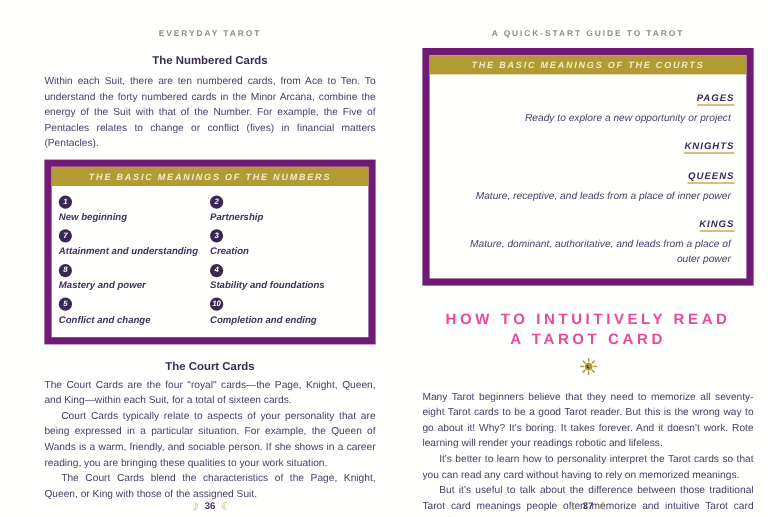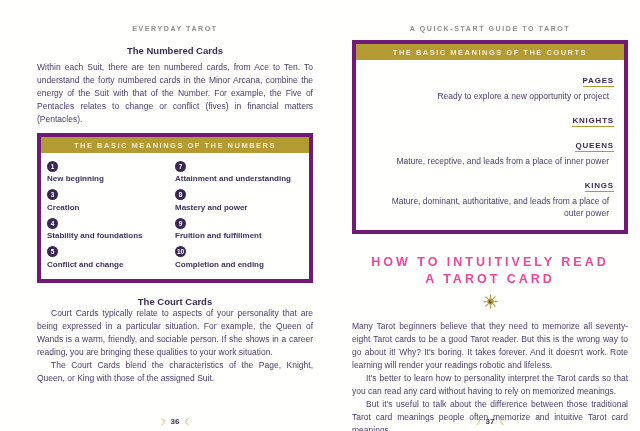--- a/index.html
+++ b/index.html
@@ -13,21 +13,21 @@
   .running-header { margin-top:13px; text-align:center; font-size:7px;
     letter-spacing:1.6px; color:#8f8d8c; font-weight:bold; }
 
   .section-title { text-align:center; font-size:9.5px; font-weight:bold;
     color:#3a2b55; margin-top:13px; }
 
   .body-par { font-size:8.5px; line-height:13px; text-align:justify;
     color:#4a3d66; margin-top:5px; }
   .body-par.indent { text-indent:14px; margin-top:0; }
 
-  .gold-box { border:4px solid #701a75; background:#fffffe; margin-top:7px; }
+  .gold-box { border:6px solid #701a75; background:#fffffe; margin-top:7px;font-style:italic; }
   .gold-box-header { background:#b39a33; color:#f2eacd; font-weight:bold;
     font-size:7.5px; letter-spacing:1.5px; text-align:center; padding:3.5px 0 3px; }
 
   .numbers-grid { display:grid; grid-template-columns:1fr 1fr;
     row-gap:6px; padding:8px 6px 10px; }
   .num-item { display:flex; flex-direction:column; align-items:flex-start; }
   .num-circle { width:11px; height:11px; border-radius:50%; background:#3a2753;
     color:#fff; font-size:6.5px; font-weight:bold; display:flex;
     align-items:center; justify-content:center; }
   .num-label { margin-top:2.5px; font-size:8px; font-weight:bold; color:#3f3158; }
@@ -62,51 +62,52 @@
     <p class="body-par">Within each Suit, there are ten numbered cards, from Ace to Ten. To understand the forty numbered cards in the Minor Arcana, combine the energy of the Suit with that of the Number. For example, the Five of Pentacles relates to change or conflict (fives) in financial matters (Pentacles).</p>
 
     <div class="gold-box">
       <div class="gold-box-header">THE BASIC MEANINGS OF THE NUMBERS</div>
       <div class="numbers-grid">
         <div class="num-item">
           <span class="num-circle">1</span>
           <span class="num-label">New beginning</span>
         </div>
         <div class="num-item">
+          <span class="num-circle">2</span>
+          <span class="num-label">Partnership</span>
+        </div>
+        <div class="num-item">
           <span class="num-circle">7</span>
           <span class="num-label">Attainment and understanding</span>
         </div>
         <div class="num-item">
           <span class="num-circle">3</span>
           <span class="num-label">Creation</span>
         </div>
         <div class="num-item">
           <span class="num-circle">8</span>
           <span class="num-label">Mastery and power</span>
         </div>
         <div class="num-item">
           <span class="num-circle">4</span>
           <span class="num-label">Stability and foundations</span>
         </div>
         <div class="num-item">
-          <span class="num-circle">9</span>
-          <span class="num-label">Fruition and fulfillment</span>
-        </div>
-        <div class="num-item">
           <span class="num-circle">5</span>
           <span class="num-label">Conflict and change</span>
         </div>
         <div class="num-item">
           <span class="num-circle">10</span>
           <span class="num-label">Completion and ending</span>
         </div>
       </div>
     </div>
 
     <div class="section-title">The Court Cards</div>
+    <p class="body-par" style="margin-top:3px">The Court Cards are the four "royal" cards—the Page, Knight, Queen, and King—within each Suit, for a total of sixteen cards.</p>
     <p class="body-par indent">Court Cards typically relate to aspects of your personality that are being expressed in a particular situation. For example, the Queen of Wands is a warm, friendly, and sociable person. If she shows in a career reading, you are bringing these qualities to your work situation.</p>
     <p class="body-par indent">The Court Cards blend the characteristics of the Page, Knight, Queen, or King with those of the assigned Suit.</p>
 
     <div class="folio">
       <span class="moon">☽</span><span class="num">36</span><span class="moon">☾</span>
     </div>
   </div>
 
   <div class="page page-right">
     <div class="running-header">A QUICK-START GUIDE TO TAROT</div>

